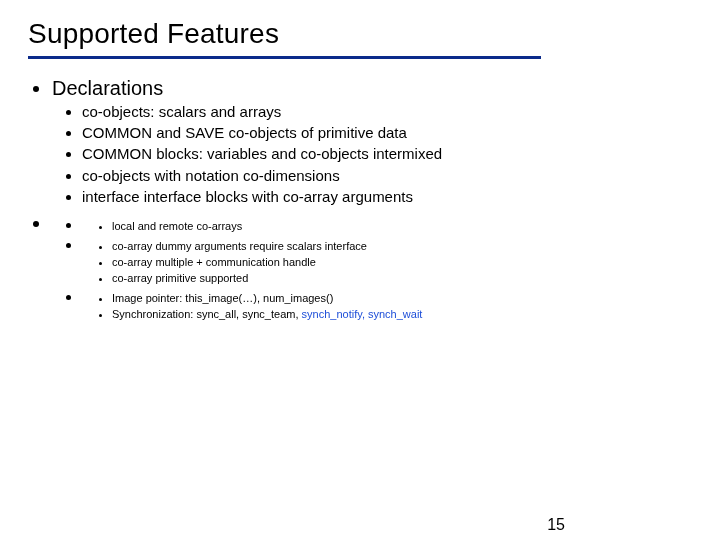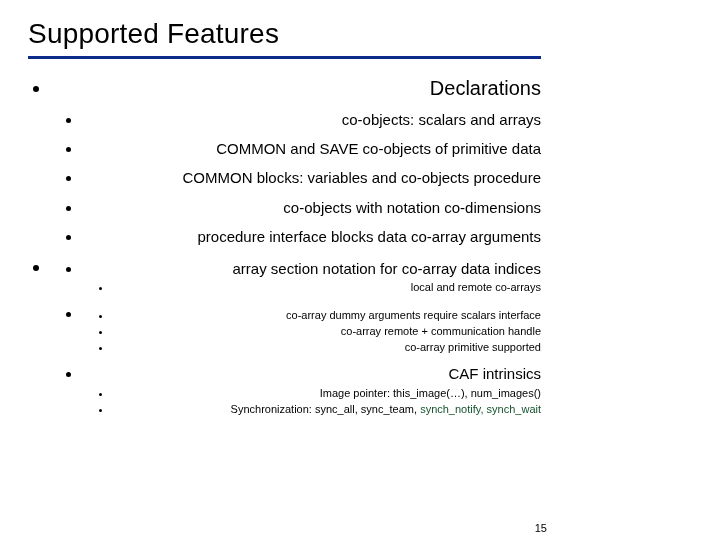--- a/index.html
+++ b/index.html
@@ -36,81 +36,78 @@
     margin: 0;
     padding-left: 24px;
   }
   ul ul {
     list-style: disc;
     padding-left: 30px;
   }
   .lvl1 > li {
     font-size: 20px;
     margin: 6px 0 6px 0;
-    text-align: right;
   }
   .lvl2 > li {
     font-size: 15px;
-    margin: 10px 0;
+    margin: 2px 0;
     line-height: 1.28;
   }
   .lvl3 > li {
     font-size: 11px;
     margin: 2px 0;
     line-height: 1.28;
   }
-  .red { color: #14532d; }
+  .red { color: #1d4ed8; }
   .pagenum {
     position: absolute;
-    right: 22px;
+    right: 4px;
     bottom: 6px;
-    font-size: 11px;
+    font-size: 16px;
   }
 </style>
 </head>
 <body>
 
 <div class="slide">
 
   <h1 class="title">Supported Features</h1>
   <div class="rule"></div>
 
   <ul class="lvl1">
 
     <li>
       <span>Declarations</span>
       <ul class="lvl2">
         <li>co-objects: scalars and arrays</li>
         <li>COMMON and SAVE co-objects of primitive data</li>
-        <li>COMMON blocks: variables and co-objects procedure</li>
+        <li>COMMON blocks: variables and co-objects intermixed</li>
         <li>co-objects with notation co-dimensions</li>
-        <li>procedure interface blocks data co-array arguments</li>
+        <li>interface interface blocks with co-array arguments</li>
       </ul>
     </li>
 
     <li>
       <ul class="lvl2">
 
         <li>
-          <span>array section notation for co-array data indices</span>
           <ul class="lvl3">
             <li>local and remote co-arrays</li>
           </ul>
         </li>
 
         <li>
           <ul class="lvl3">
             <li>co-array dummy arguments require scalars interface</li>
-            <li>co-array remote + communication handle</li>
+            <li>co-array multiple + communication handle</li>
             <li>co-array primitive supported</li>
           </ul>
         </li>
 
         <li>
-          <span>CAF intrinsics</span>
           <ul class="lvl3">
             <li>Image pointer: this_image(…), num_images()</li>
             <li>
               <span>Synchronization: sync_all, sync_team, </span><span class="red">synch_notify</span><span class="red">, </span><span class="red">synch_wait</span>
             </li>
           </ul>
         </li>
 
       </ul>
     </li>

